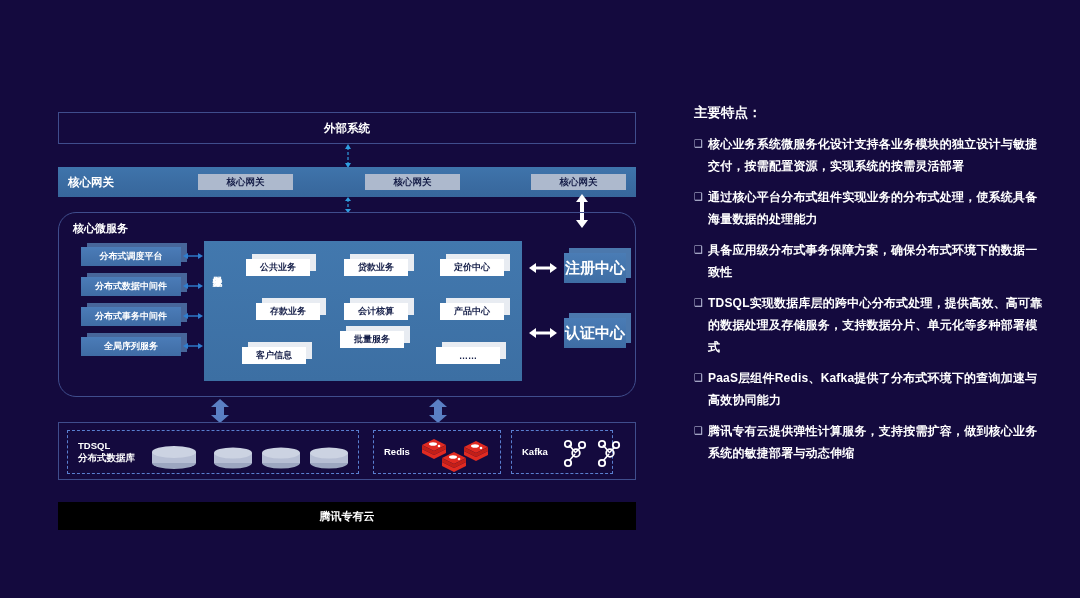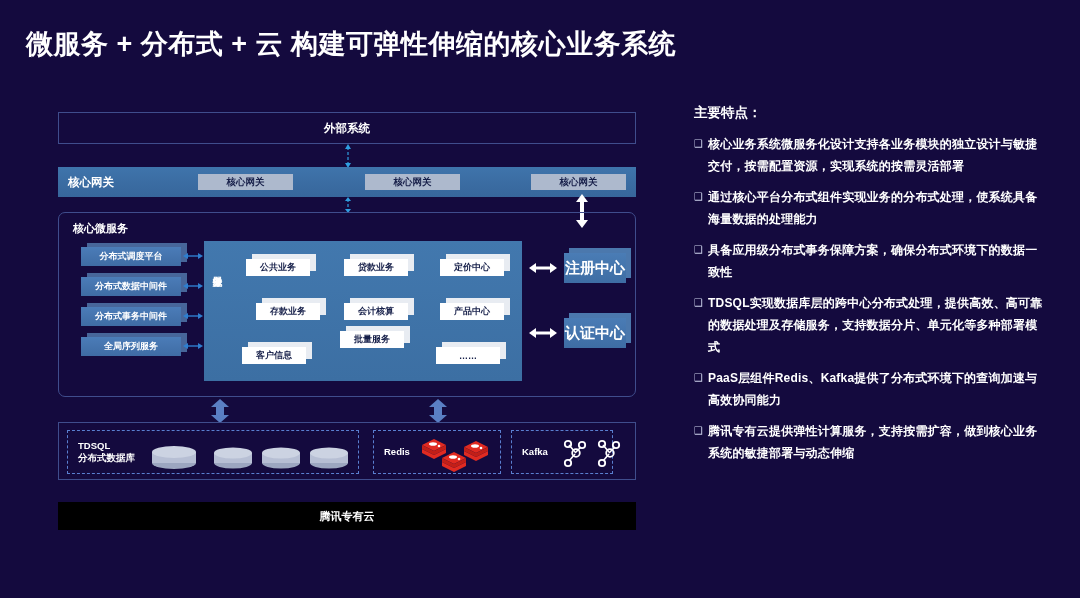--- a/index.html
+++ b/index.html
@@ -57,21 +57,21 @@
     display: flex; align-items: center; justify-content: center;
     font-size: 9.5px; color: #18204a; font-weight: bold;
   }
   .gw1 { left: 140px; width: 95px; }
   .gw2 { left: 307px; width: 95px; }
   .gw3 { left: 473px; width: 95px; }
 
   
   .core-panel {
     position: absolute; left: 0; top: 100px; width: 578px; height: 185px;
-    border: 1px solid #3f4d8c; border-radius: 7px; box-sizing: border-box;
+    border: 1px solid #3f4d8c; border-radius: 18px; box-sizing: border-box;
   }
   .core-title {
     position: absolute; left: 14px; top: 8px;
     font-size: 11px; font-weight: bold; color: #ffffff;
   }
 
   
   .mw {
     position: absolute; left: 22px; width: 100px; height: 19px;
   }
@@ -167,21 +167,20 @@
   .feat-text {
     flex: 1; font-size: 12px; color: #ffffff; line-height: 22px;
     font-weight: bold; letter-spacing: 0.2px;
   }
 </style>
 </head>
 <body>
 
 <div class="slide">
 
-  <div class="title">微服务 + 分布式 + 云 构建可弹性伸缩的核心业务系统</div>
 
   <div class="diagram">
 
     <div class="outline-box external">
       <span>外部系统</span>
     </div>
 
     <svg class="arrow-svg" style="left:283px; top:32px;" width="14" height="24">
       <line x1="7" y1="3" x2="7" y2="21" stroke="#2f9ee0" stroke-width="1.2" stroke-dasharray="3,2"></line>
       <polygon points="7,0 4,5 10,5" fill="#2f9ee0"></polygon>

